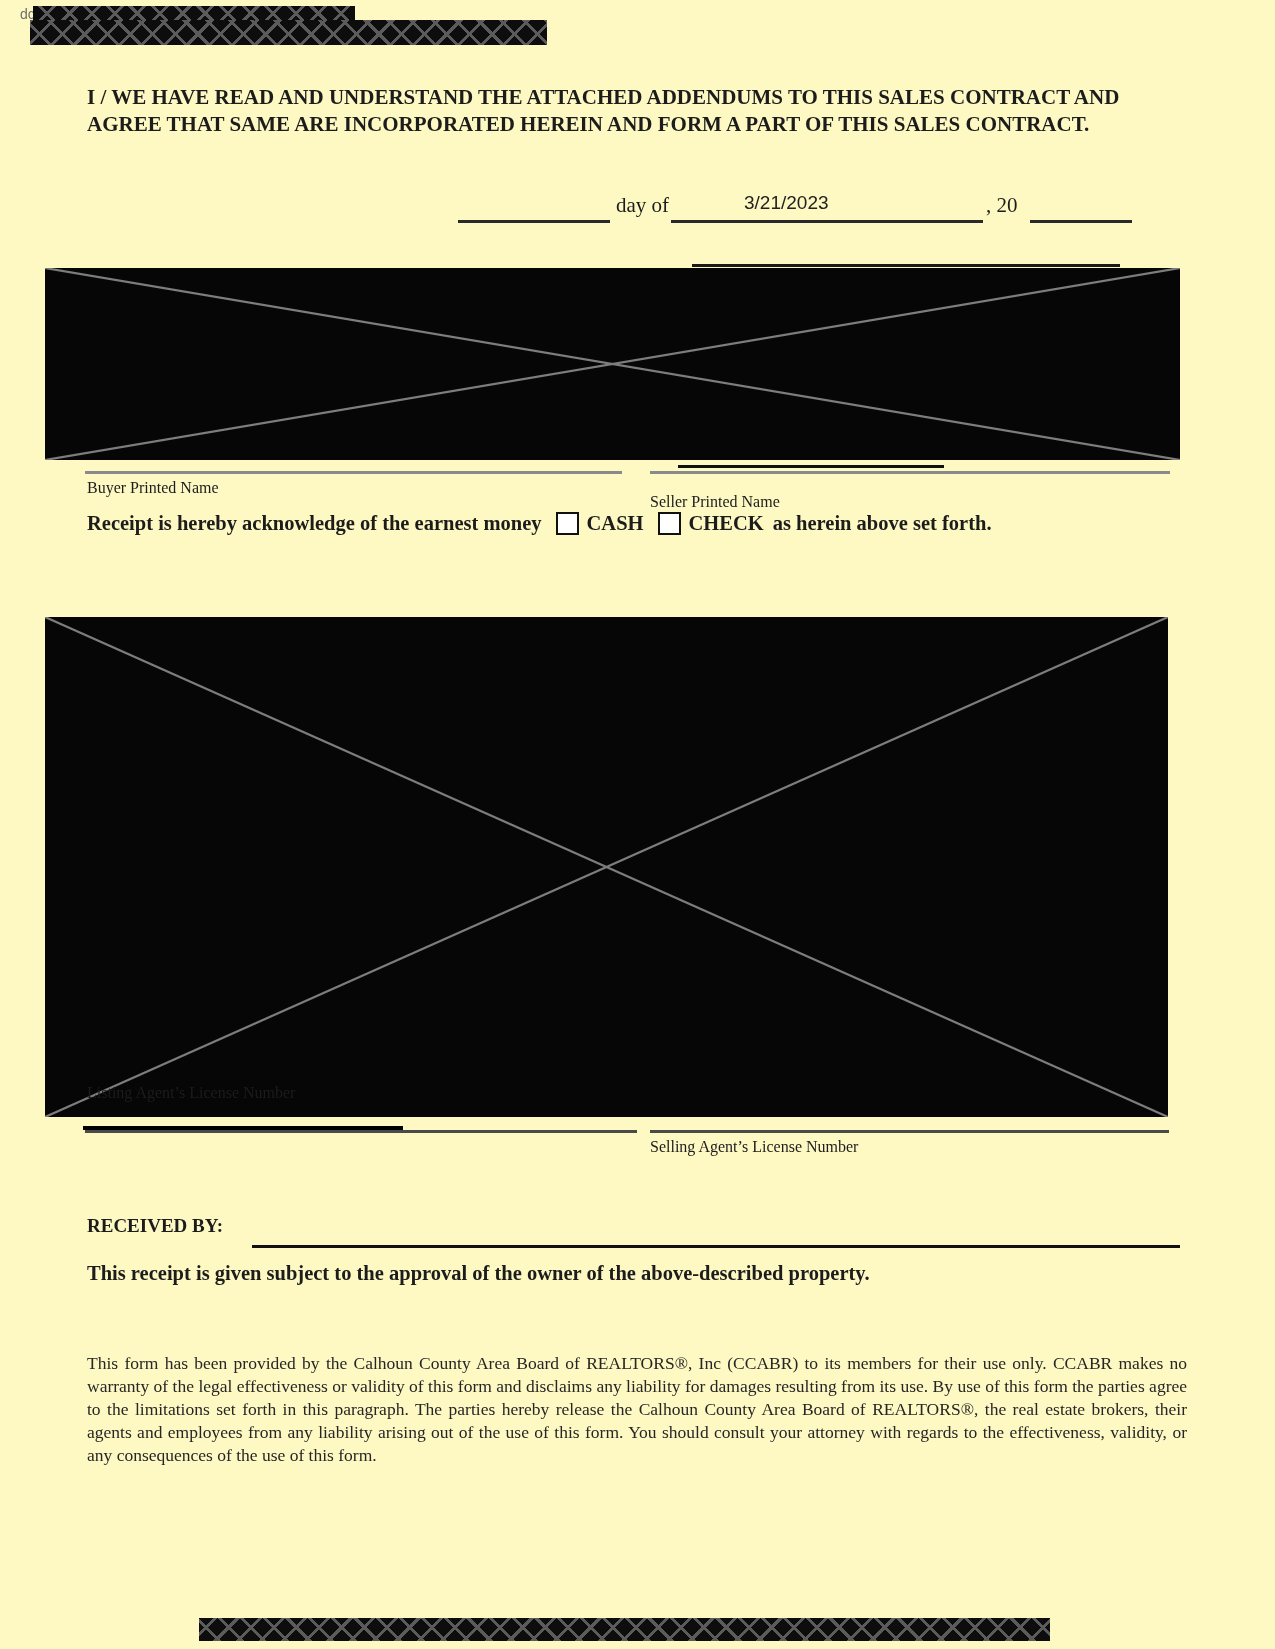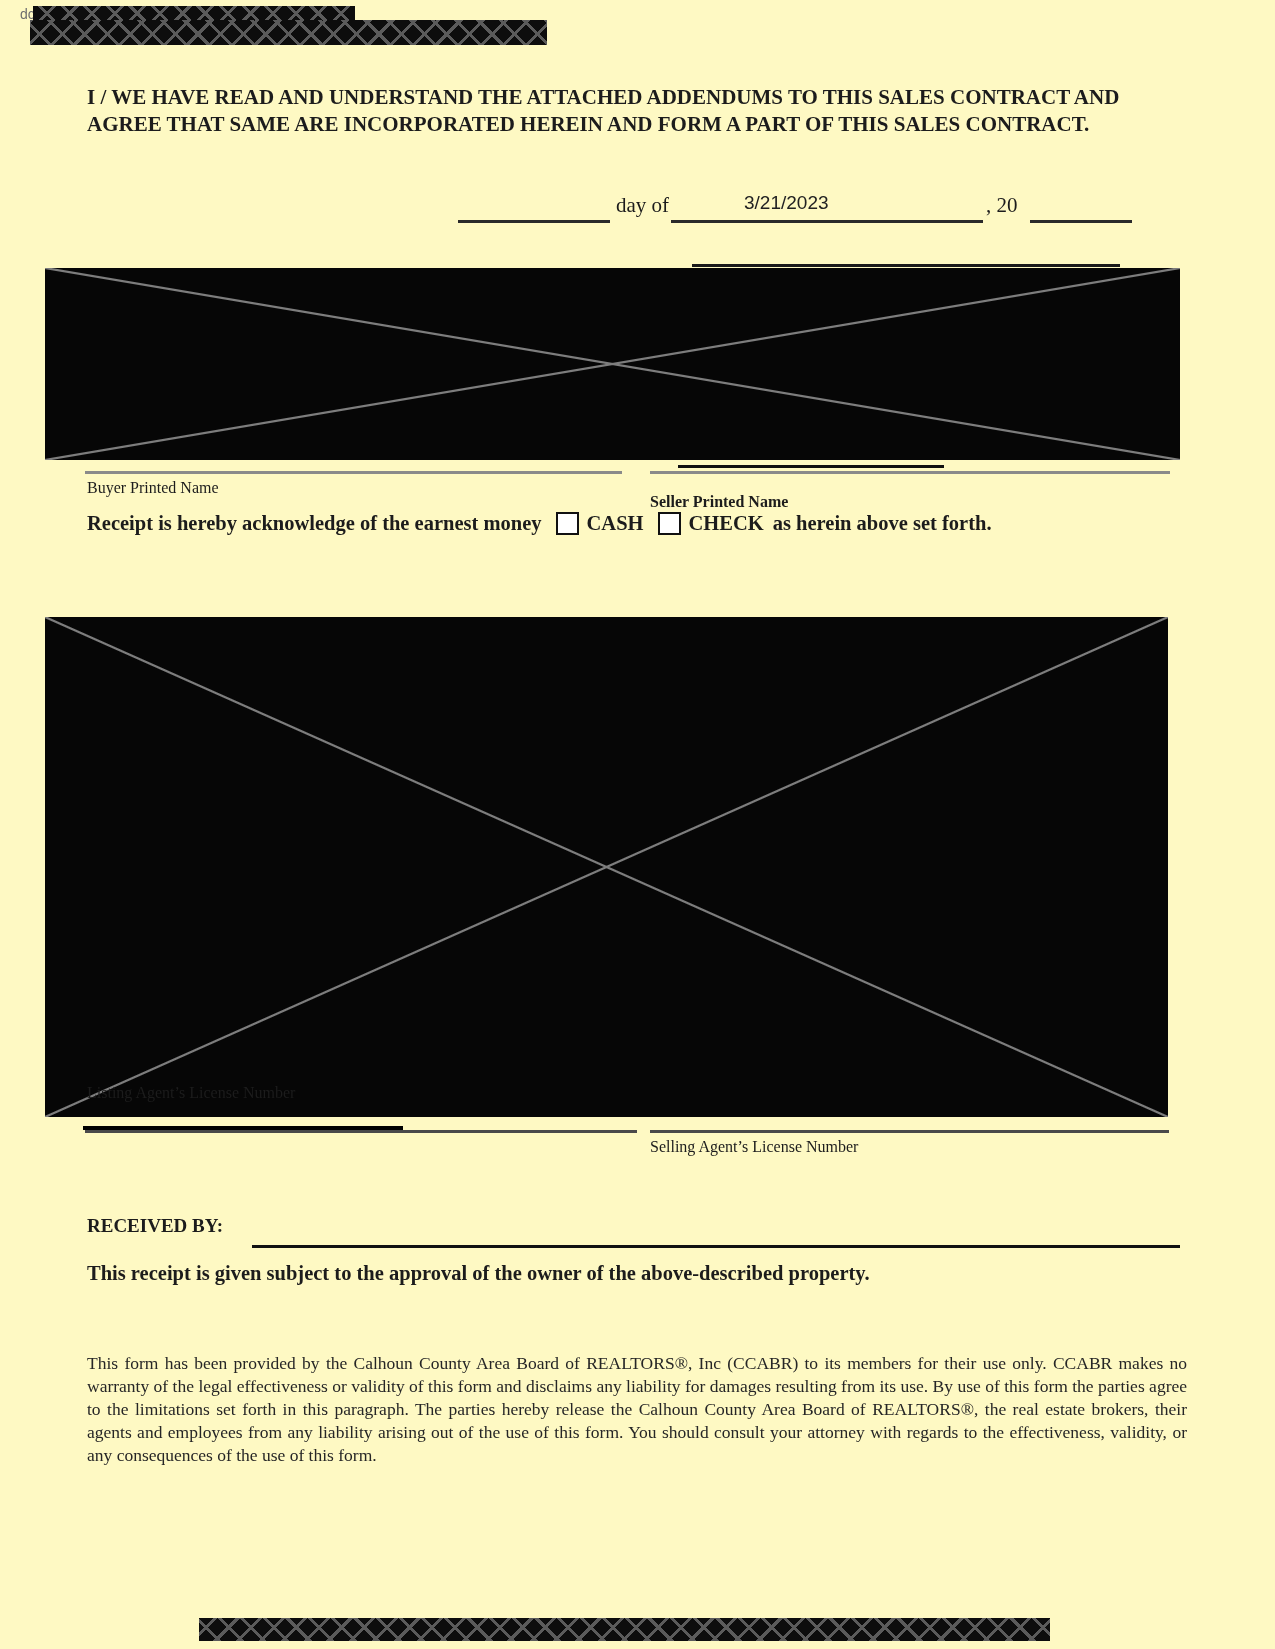--- a/index.html
+++ b/index.html
@@ -39,21 +39,21 @@
   .date-value{position:absolute;left:700px;top:192px;font-family:"Liberation Sans",sans-serif;font-size:19px;color:#222;margin-left:44px;}
   
   .sig-line-above{position:absolute;left:692px;top:264px;width:428px;height:3px;background:#1a1a1a;}
   .box1{left:45px;top:268px;width:1135px;height:192px;}
   .gray-line{position:absolute;height:3px;background:#8a8a8a;}
   .buyer-line{left:85px;top:471px;width:537px;}
   .seller-line{left:650px;top:471px;width:520px;}
   .seller-black{position:absolute;left:678px;top:465px;width:266px;height:3px;background:#101010;}
   .small-label{position:absolute;font-size:16px;white-space:nowrap;}
   .buyer-label{left:87px;top:479px;}
-  .seller-label{left:650px;top:493px;font-weight:bold;}
+  .seller-label{left:650px;top:493px;}
   
   .receipt-row{position:absolute;left:87px;top:512px;display:flex;align-items:center;font-size:20.5px;font-weight:bold;white-space:nowrap;}
   .receipt-row .gap-s{margin-left:9px;}
   .checkbox{width:19px;height:19px;border:2.5px solid #111;background:#fff;display:inline-block;margin:0 8px 0 14px;flex:0 0 auto;}
   
   .box2{left:45px;top:617px;width:1123px;height:500px;}
   .listing-black{position:absolute;left:83px;top:1126px;width:320px;height:4px;background:#000;}
   .listing-line{left:85px;top:1130px;width:552px;height:2.5px;background:#4a4a4a;}
   .selling-line{left:650px;top:1130px;width:519px;height:2.5px;background:#4a4a4a;}
   .listing-label{left:87px;top:1084px;}

